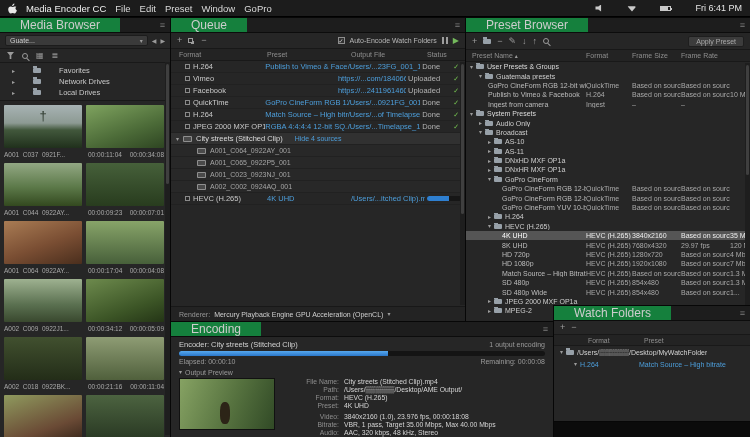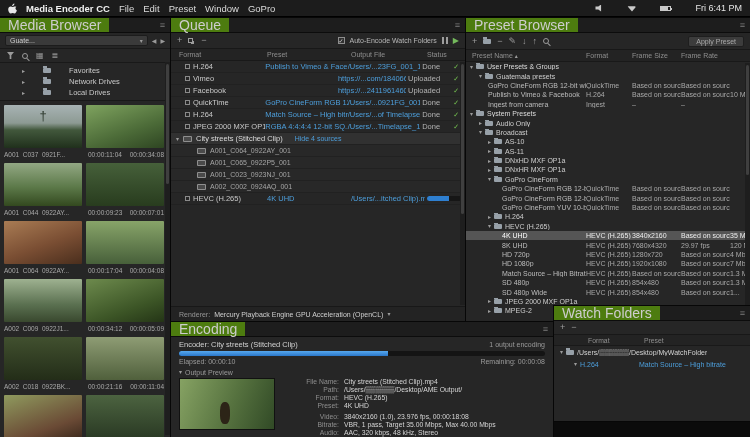--- a/index.html
+++ b/index.html
@@ -1,51 +1,51 @@
 <!DOCTYPE html>
 <html><head>
 <meta charset="utf-8">
 <style>
 *{margin:0;padding:0;box-sizing:border-box}
 html,body{width:750px;height:437px;overflow:hidden}
 body{background:#0b0b0b;font-family:"Liberation Sans","DejaVu Sans",sans-serif;position:relative;color:#ccc}
 .panel{position:absolute;background:#262626;outline:1px solid #070707}
 
 #menubar{position:absolute;top:0;left:0;width:750px;height:17px;background:#1c1c1c;display:flex;align-items:center;gap:9px;padding:0 8px;font-size:9.5px;color:#dadada;border-bottom:1px solid #000}
-#menubar .app{font-weight:bold;color:#f0f0f0}
+#menubar .app{font-weight:normal;color:#f0f0f0}
 .mbr{margin-left:auto;display:flex;align-items:center;gap:24px}
 .clock{font-size:9px;color:#e5e5e5}
 .ic-vol{width:8px;height:7px;background:#c9c9c9;clip-path:polygon(0 30%,35% 30%,70% 0,70% 100%,35% 70%,0 70%)}
 .ic-wifi{width:9px;height:7px;background:#c9c9c9;clip-path:polygon(50% 100%,0 25%,100% 25%);border-radius:50%}
 .ic-batt{width:11px;height:5px;border:1px solid #c9c9c9;position:relative}
 .ic-batt::before{content:"";position:absolute;left:0;top:0;bottom:0;width:7px;background:#c9c9c9}
 .ic-batt::after{content:"";position:absolute;right:-2px;top:1px;width:1px;height:2px;background:#c9c9c9}
 
 .tabbar{height:15px;background:#1d1d1d;display:flex;border-bottom:1px solid #0c0c0c}
-.tab{background:#4d7c0f;color:#cdcdcd;font-size:14px;line-height:15px;padding:0 8px}
+.tab{background:#15803d;color:#cdcdcd;font-size:12px;line-height:15px;padding:0 20px}
 .hamb{margin-left:auto;color:#7c7c7c;font-size:9px;line-height:15px;padding:0 5px}
 .tri{font-size:6px;color:#9b9b9b;line-height:1;flex:none}
 .link{color:#4d9fdc}
 .fic{display:inline-block;width:8px;height:5px;background:#97a0a8;border-radius:1px;position:relative;flex:none}
 .fic::before{content:"";position:absolute;top:-2px;left:0;width:4px;height:2px;background:#97a0a8}
 .vscroll{position:absolute;right:0;width:5px;background:#1e1e1e}
 .vscroll>div{position:absolute;top:2px;left:1px;right:1px;height:80px;background:#3f3f3f;border-radius:2px}
 
 #media-browser{left:0;top:18px;width:170px;height:419px;display:flex;flex-direction:column}
 .mb-tools{height:16px;display:flex;align-items:center;gap:4px;padding:0 5px;border-bottom:1px solid #191919}
 .mb-drop{display:flex;align-items:center;gap:3px;background:#3a3a3a;border:1px solid #1c1c1c;border-radius:2px;font-size:7px;color:#cfcfcf;height:11px;padding:0 4px;flex:1}
 .mb-drop .tri{margin-left:auto}
 .navb{font-size:6px;color:#9a9a9a}
 .mb-tools2{height:14px;display:flex;align-items:center;gap:8px;padding:0 7px;border-bottom:1px solid #191919;color:#9a9a9a}
 .ic-funnel{width:7px;height:7px;background:#9a9a9a;clip-path:polygon(0 0,100% 0,62% 45%,62% 100%,38% 100%,38% 45%)}
 .ic-search{width:6px;height:6px;border:1px solid #9a9a9a;border-radius:50%;position:relative}
 .ic-search::after{content:"";position:absolute;right:-3px;bottom:-2px;width:4px;height:1px;background:#9a9a9a;transform:rotate(45deg)}
 .gly{font-size:8px;color:#9a9a9a;line-height:1}
 .mtree{padding:2px 0;border-bottom:1px solid #191919}
-.mtrow{display:flex;align-items:center;gap:18px;height:11px;padding-left:22px;font-size:7.5px;color:#c9c9c9}
+.mtrow{display:flex;align-items:center;gap:18px;height:11px;padding-left:12px;font-size:7.5px;color:#c9c9c9}
 .mthumbs{flex:1;padding:4px;display:grid;grid-template-columns:78px 78px;column-gap:4px;row-gap:2px;overflow:hidden;align-content:start}
 .thumb{width:78px;height:43px;border-radius:1px;position:relative}
 .cap{grid-column:1/3;display:flex;align-items:center;height:8px;font-size:6.5px;color:#a8a8a8;gap:4px;margin-bottom:3px}
 .cap .cn{width:80px;overflow:hidden;white-space:nowrap}
 .cap .t2x{margin-left:auto}
 .cross{position:absolute;left:50%;top:3px;transform:translateX(-50%);font-size:13px;color:#2c382c}
 .t1{background:linear-gradient(180deg,#a7b3b4 0%,#8d9a93 42%,#42583c 58%,#20301c 100%)}
 .t2{background:linear-gradient(160deg,#7fa35f,#4c6b38 60%,#2e4522)}
 .t3{background:linear-gradient(180deg,#93a884,#5d7a4a 55%,#33491f)}
 .t4{background:linear-gradient(180deg,#46603a,#283c1e)}

